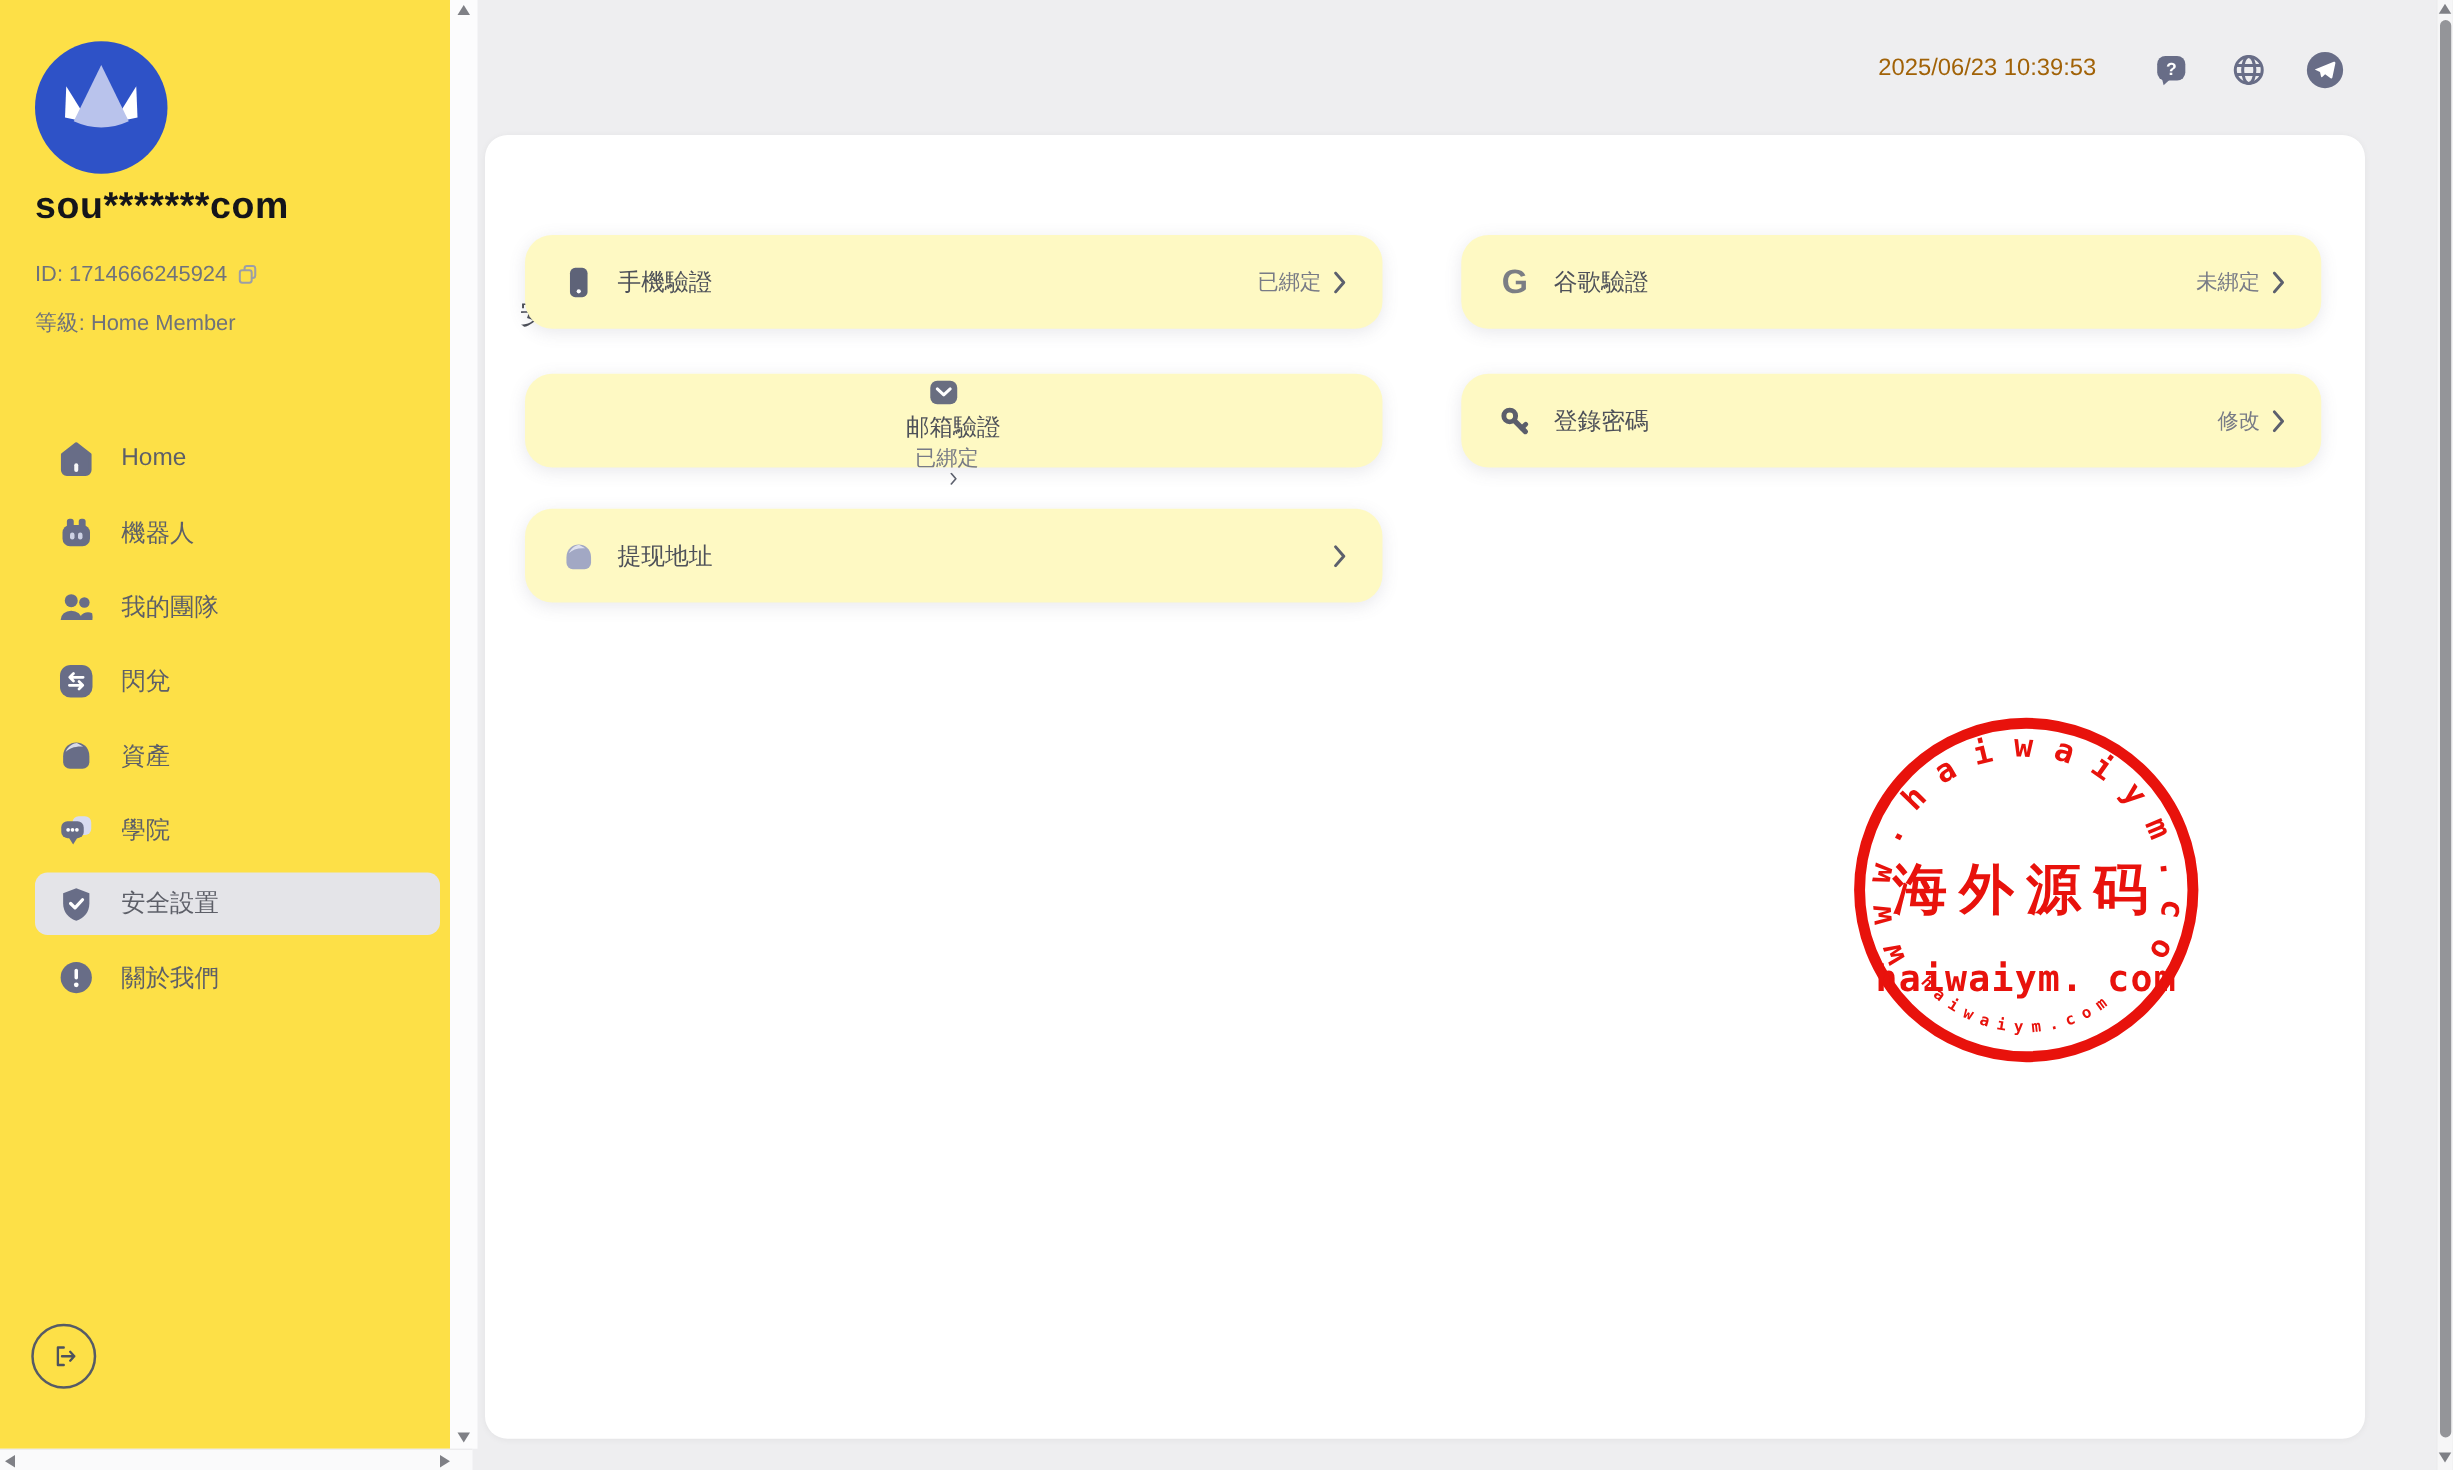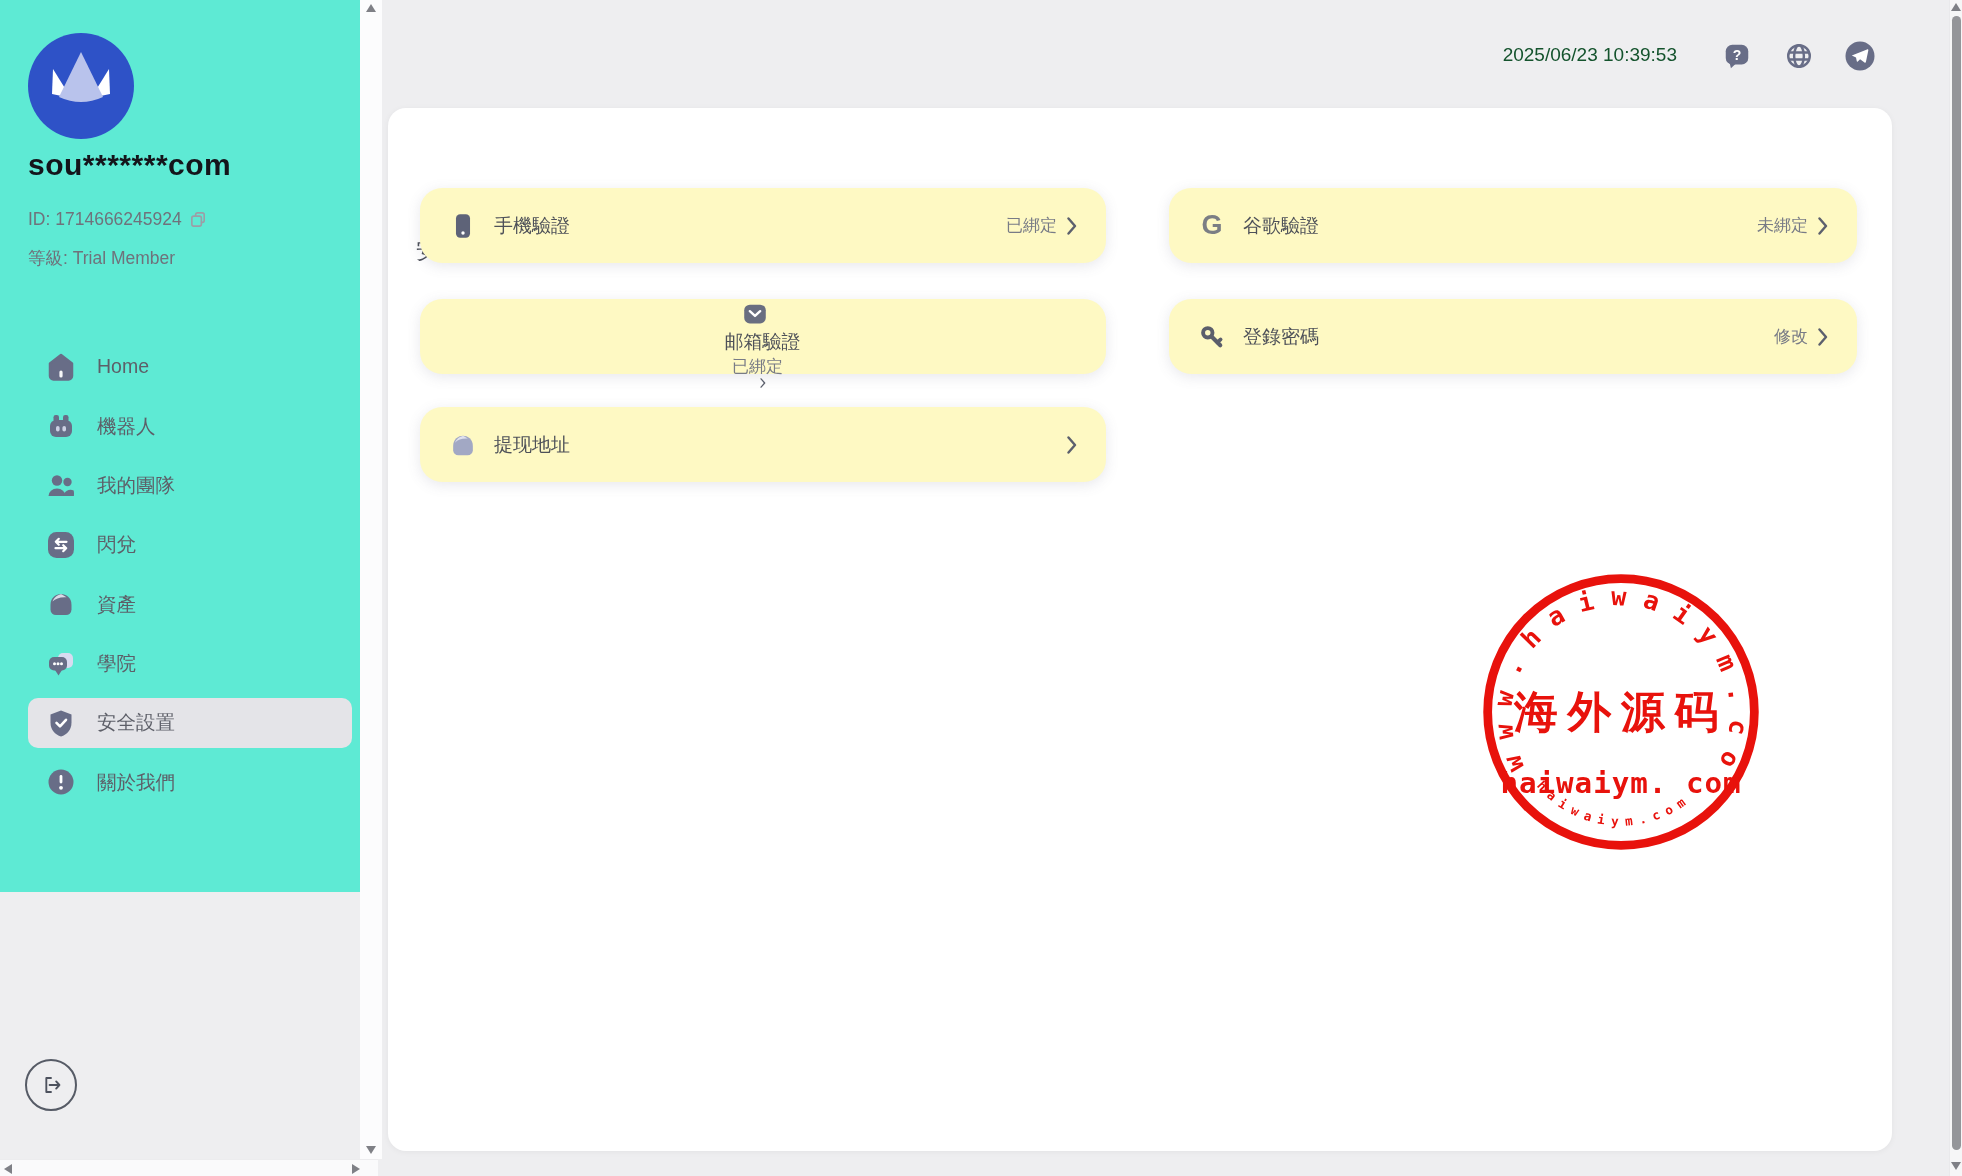--- a/index.html
+++ b/index.html
@@ -1,19 +1,19 @@
 <!DOCTYPE html>
 <html><head>
 <meta charset="utf-8">
 <style>
   html,body{margin:0;padding:0;background:#eeeef0;font-family:"Liberation Sans",sans-serif;}
   .screen{position:relative;width:1962px;height:1176px;overflow:hidden;background:#eeeef0;}
 
   
-  .sidebar{position:absolute;left:0;top:0;width:360px;height:892px;background:#5eead4;text-decoration:underline;}
+  .sidebar{position:absolute;left:0;top:0;width:360px;height:1160px;background:#fde047;text-decoration:underline;}
   .logo{position:absolute;left:28px;top:33px;width:106px;height:106px;border-radius:50%;background:#2e52c7;}
   .uname{position:absolute;left:28px;top:148px;font-size:30px;font-weight:bold;color:#14151b;letter-spacing:.5px;}
   .meta{position:absolute;left:28px;font-size:17.5px;color:#6f727b;display:flex;align-items:center;gap:7px;}
   .idrow{top:209px;} .lvlrow{top:246px;}
   .menu{position:absolute;top:337px;left:0;width:360px;display:flex;flex-direction:column;}
   .mi{display:flex;align-items:center;height:50px;margin:4.7px 8px 4.7px 28px;padding-left:16px;border-radius:10px;cursor:pointer;}
   .mi.active{background:#e4e4e8;}
   .mic{width:34px;height:34px;display:flex;align-items:center;justify-content:center;flex:0 0 34px;}
   .mic svg{width:32px;height:32px;}
   .mlbl{margin-left:19px;font-size:19.5px;color:#5d5f68;}
@@ -24,21 +24,21 @@
   .hbar{position:absolute;left:0;top:1159px;width:378px;height:17px;background:#fafafb;border-top:1px solid #ececee;}
   .rtrack{position:absolute;left:1949px;top:0;width:13px;height:1176px;background:#f6f6f7;border-left:1px solid #e9e9eb;}
   .rthumb{position:absolute;left:2px;top:16px;width:9px;height:1134px;background:#949599;border-radius:5px;}
   .tri{width:0;height:0;position:absolute;}
   .tri-up{border-left:5.5px solid transparent;border-right:5.5px solid transparent;border-bottom:8.5px solid #7f8086;}
   .tri-down{border-left:5.5px solid transparent;border-right:5.5px solid transparent;border-top:8.5px solid #7f8086;}
   .tri-left{border-top:5.5px solid transparent;border-bottom:5.5px solid transparent;border-right:8.5px solid #7f8086;}
   .tri-right{border-top:5.5px solid transparent;border-bottom:5.5px solid transparent;border-left:8.5px solid #7f8086;}
 
   
-  .date{position:absolute;top:44px;right:285px;font-size:19px;color:#14532d;}
+  .date{position:absolute;top:44px;right:285px;font-size:19px;color:#a16207;}
   .tbicon{position:absolute;cursor:pointer;}
   .tb-help{left:1722px;top:41px;width:30px;height:30px;}
   .tb-globe{left:1784px;top:41px;width:30px;height:30px;}
   .tb-tg{left:1844px;top:40px;width:32px;height:32px;}
 
   .panel{position:absolute;left:388px;top:108px;width:1504px;height:1043px;background:#ffffff;border-radius:18px;box-shadow:0 1px 6px rgba(0,0,0,.05);}
   .ptitle{position:absolute;left:28px;top:128px;font-size:22px;color:#4b4e57;}
   .card{position:absolute;height:75px;background:#fef9c3;border-radius:22px;box-shadow:0 3px 14px rgba(90,95,120,.14);display:flex;align-items:center;box-sizing:border-box;padding:0 29px 0 28px;cursor:pointer;}
   .c-phone{left:32px;top:80px;width:686px;}
   .c-google{left:781px;top:80px;width:688px;}
@@ -69,21 +69,21 @@
       </svg>
     </div>
     <div class="uname">sou*******com</div>
     <div class="meta idrow">
       <span>ID: 1714666245924</span>
       <svg class="cpy" viewBox="0 0 20 20" width="19" height="19" fill="none" stroke="#9c9ea6" stroke-width="1.7">
         <rect x="3" y="6.5" width="10" height="10.5" rx="2"></rect>
         <path d="M7 6.5 V5 a2 2 0 0 1 2-2 h5 a2 2 0 0 1 2 2 v6 a2 2 0 0 1 -2 2 h-1.5"></path>
       </svg>
     </div>
-    <div class="meta lvlrow">等級: Trial Member</div>
+    <div class="meta lvlrow">等級: Home Member</div>
 
     <nav class="menu">
       <div class="mi">
         <span class="mic">
           <svg viewBox="0 0 32 32" fill="#686d87">
               <path d="M16 4 L27 12.5 V25 a3.5 3.5 0 0 1 -3.5 3.5 h-15 A3.5 3.5 0 0 1 5 25 V12.5 Z" stroke="#686d87" stroke-width="2.5" stroke-linejoin="round"></path>
               <rect x="14.4" y="19.5" width="3.2" height="7" rx="1.6" fill="#f7f7f8"></rect>
             </svg>
         </span>
         <span class="mlbl">Home</span>

